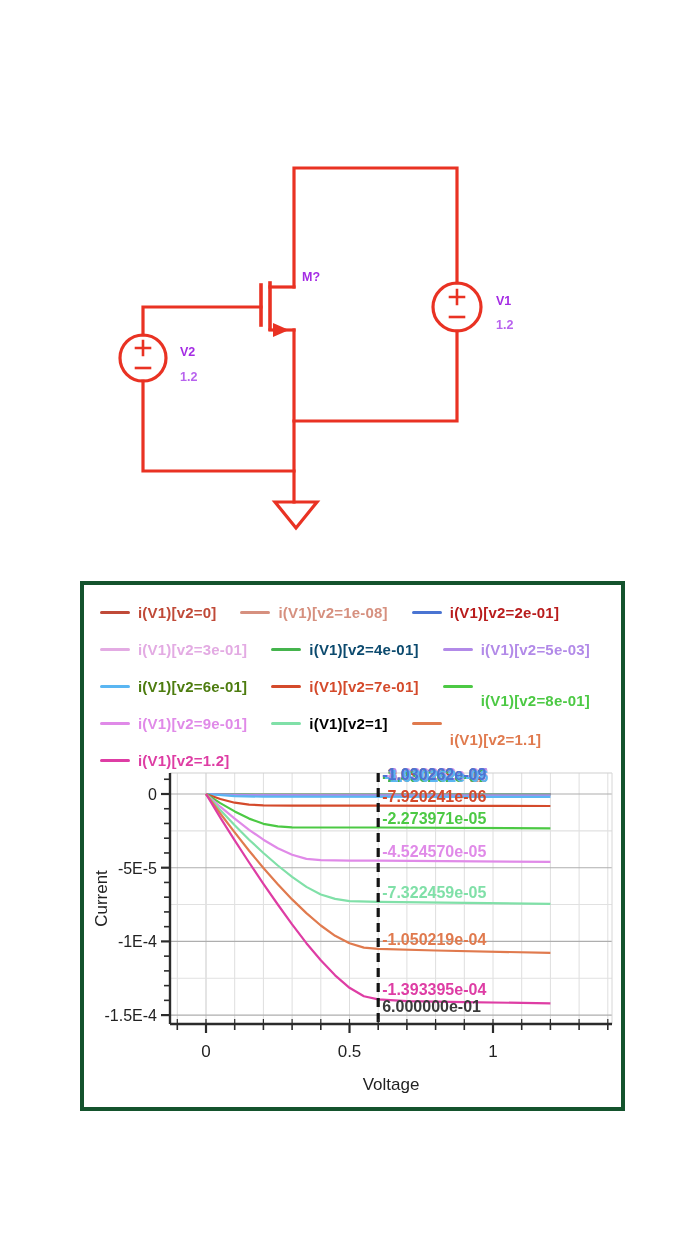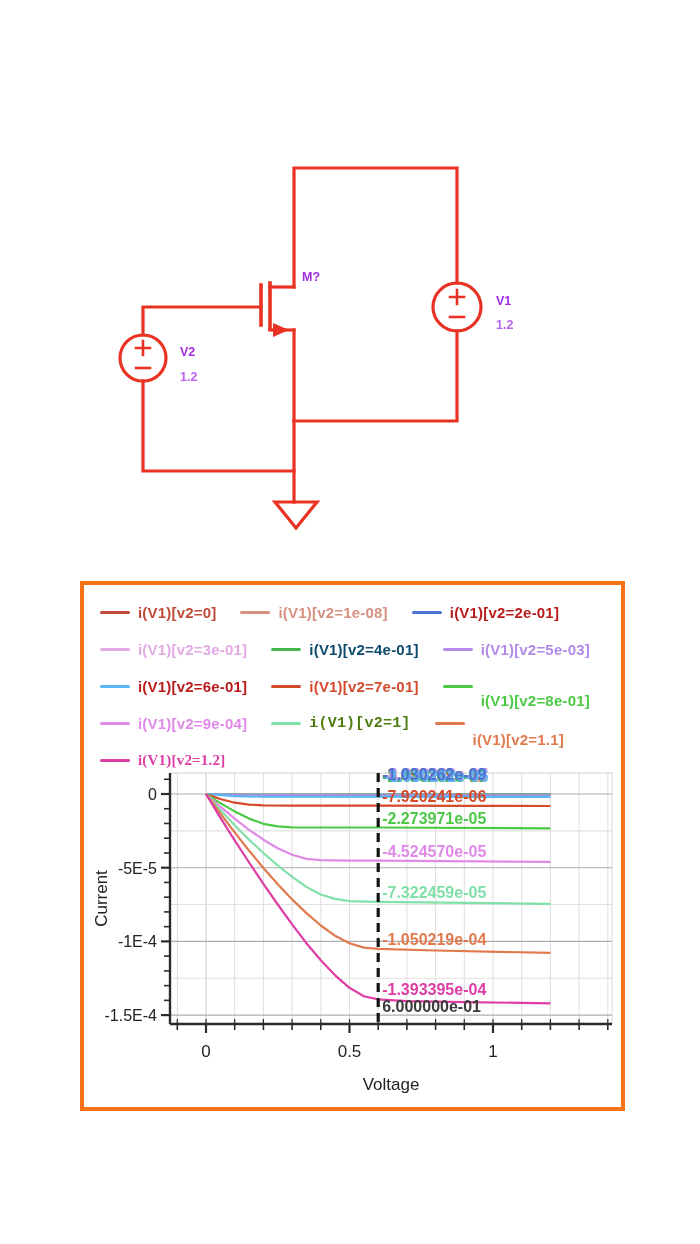--- a/index.html
+++ b/index.html
@@ -1,20 +1,20 @@
 <!DOCTYPE html>
 <html><head>
 <meta charset="utf-8">
 <style>
   html,body{margin:0;padding:0;background:#ffffff;}
   #screen{position:relative;width:700px;height:1244px;background:#ffffff;overflow:hidden;
           font-family:"Liberation Sans",sans-serif;}
   #circuit-layer{position:absolute;left:0;top:0;width:700px;height:580px;}
   #wave-panel{position:absolute;left:80px;top:581px;width:545px;height:530px;
-              border:4px solid #f97316;box-sizing:border-box;background:#ffffff;}
+              border:4px solid #14532d;box-sizing:border-box;background:#ffffff;}
   #legend{position:relative;z-index:2;padding:9px 4px 0 16px;}
   .legend-row{display:flex;align-items:center;height:37px;column-gap:24px;}
   .legend-item{display:flex;align-items:center;white-space:nowrap;}
   .legend-swatch{display:inline-block;width:30px;height:3px;border-radius:2px;margin-right:8px;}
   .legend-label{font-size:15px;font-weight:700;letter-spacing:0.2px;}
   #chart-svg{position:absolute;left:0;top:0;z-index:1;}
   text{font-family:"Liberation Sans",sans-serif;}
 </style>
 </head>
 <body>
@@ -85,49 +85,49 @@
             <span class="legend-label" style="color: #0c4a6e;">i(V1)[v2=4e-01]</span>
           </div>
           <div class="legend-item">
             <span class="legend-swatch" style="background: rgb(178, 138, 232);"></span>
             <span class="legend-label" style="color: rgb(178, 138, 232);">i(V1)[v2=5e-03]</span>
           </div>
         </div>
         <div class="legend-row">
           <div class="legend-item">
             <span class="legend-swatch" style="background: rgb(90, 182, 242);"></span>
-            <span class="legend-label" style="color: #b91c1c;">i(V1)[v2=6e-01]</span>
+            <span class="legend-label" style="color: #4d7c0f;">i(V1)[v2=6e-01]</span>
           </div>
           <div class="legend-item">
             <span class="legend-swatch" style="background: rgb(212, 74, 43);"></span>
             <span class="legend-label" style="color: rgb(212, 74, 43);">i(V1)[v2=7e-01]</span>
           </div>
           <div class="legend-item">
             <span class="legend-swatch" style="background: rgb(76, 201, 68);"></span>
             <span class="legend-label" style="color: rgb(76, 201, 68); margin-top: 28px;">i(V1)[v2=8e-01]</span>
           </div>
         </div>
         <div class="legend-row">
           <div class="legend-item">
             <span class="legend-swatch" style="background: rgb(224, 138, 232);"></span>
-            <span class="legend-label" style="color: rgb(224, 138, 232);">i(V1)[v2=9e-04]</span>
+            <span class="legend-label" style="color: rgb(224, 138, 232);">i(V1)[v2=9e-01]</span>
           </div>
           <div class="legend-item">
             <span class="legend-swatch" style="background: rgb(128, 224, 168);"></span>
-            <span class="legend-label" style="color: #4d7c0f; font-family: Liberation Mono, monospace;">i(V1)[v2=1]</span>
+            <span class="legend-label" style="color: #000000;">i(V1)[v2=1]</span>
           </div>
           <div class="legend-item">
             <span class="legend-swatch" style="background: rgb(224, 122, 78);"></span>
             <span class="legend-label" style="color: rgb(224, 122, 78); margin-top: 32px;">i(V1)[v2=1.1]</span>
           </div>
         </div>
         <div class="legend-row">
           <div class="legend-item">
             <span class="legend-swatch" style="background: rgb(222, 61, 164);"></span>
-            <span class="legend-label" style="color: rgb(222, 61, 164); font-family: Liberation Serif, serif;">i(V1)[v2=1.2]</span>
+            <span class="legend-label" style="color: rgb(222, 61, 164);">i(V1)[v2=1.2]</span>
           </div>
         </div>
       </div>
     <svg id="chart-svg" viewBox="84 585 537 522" width="537" height="522">
         <line x1="177.3" y1="773" x2="177.3" y2="1024" stroke="#dedede" stroke-width="1"></line>
         <line x1="206" y1="773" x2="206" y2="1024" stroke="#c9c9c9" stroke-width="1"></line>
         <line x1="234.7" y1="773" x2="234.7" y2="1024" stroke="#dedede" stroke-width="1"></line>
         <line x1="263.4" y1="773" x2="263.4" y2="1024" stroke="#dedede" stroke-width="1"></line>
         <line x1="292.1" y1="773" x2="292.1" y2="1024" stroke="#dedede" stroke-width="1"></line>
         <line x1="320.8" y1="773" x2="320.8" y2="1024" stroke="#dedede" stroke-width="1"></line>

